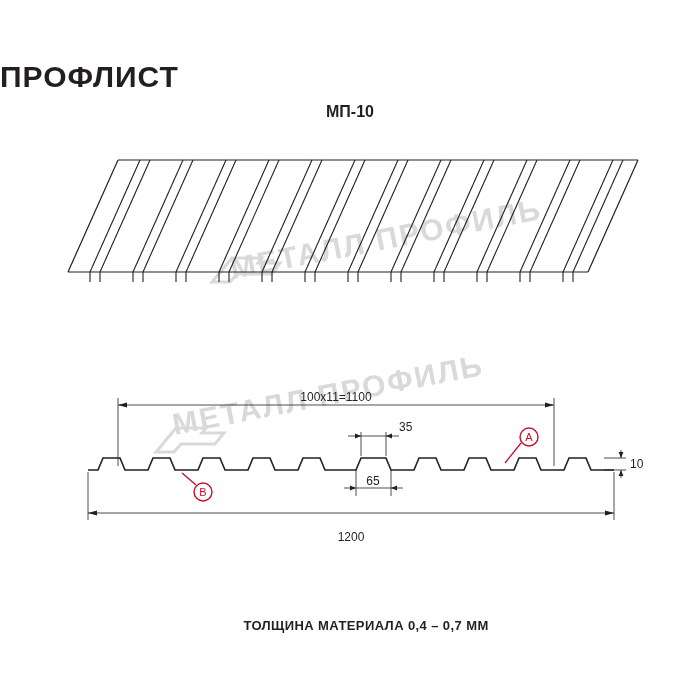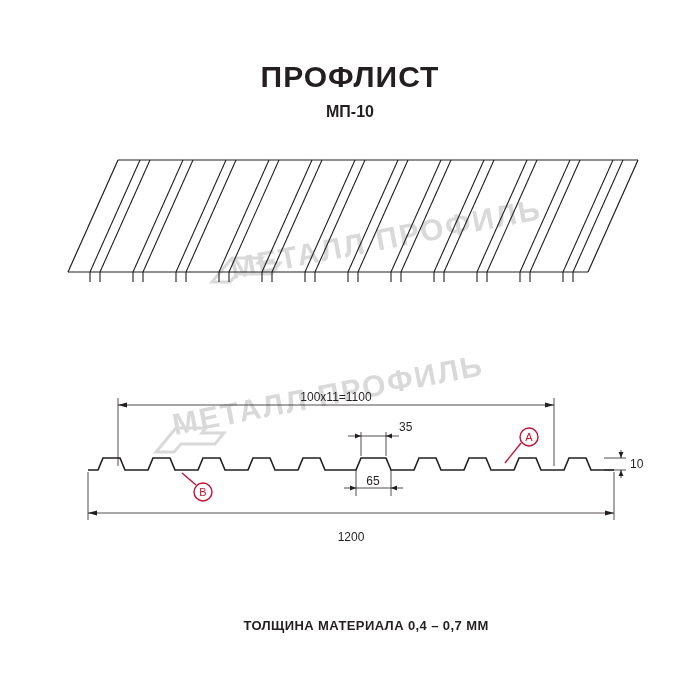--- a/index.html
+++ b/index.html
@@ -18,21 +18,21 @@
   .page {
     position: relative;
     width: 700px;
     height: 700px;
   }
   .title {
     position: absolute;
     top: 60px;
     left: 0;
     width: 700px;
-    text-align: center;
+    text-align: left;
     font-size: 30px;
     font-weight: bold;
     letter-spacing: 1px;
   }
   .subtitle {
     position: absolute;
     top: 103px;
     left: 0;
     width: 700px;
     text-align: center;

